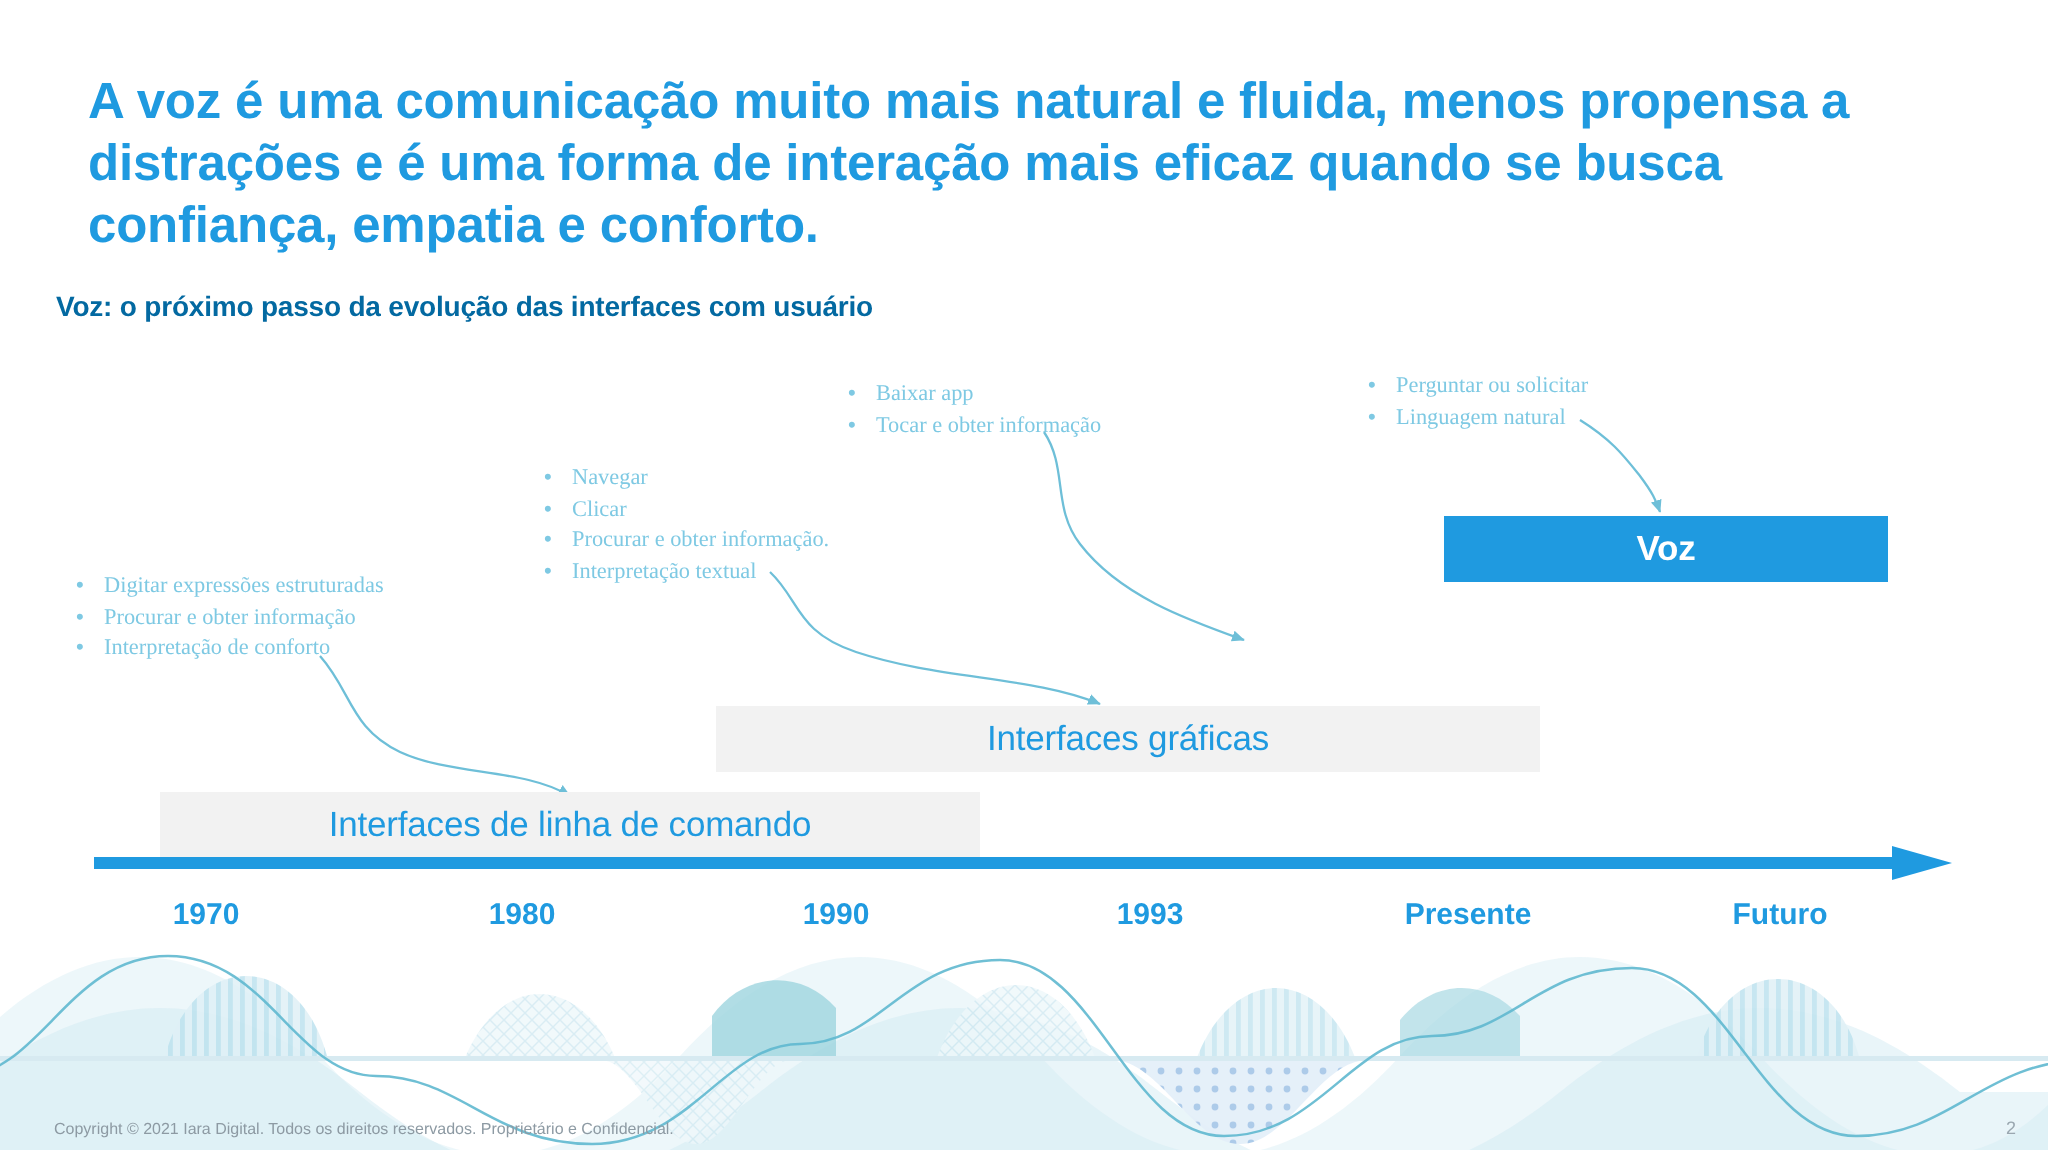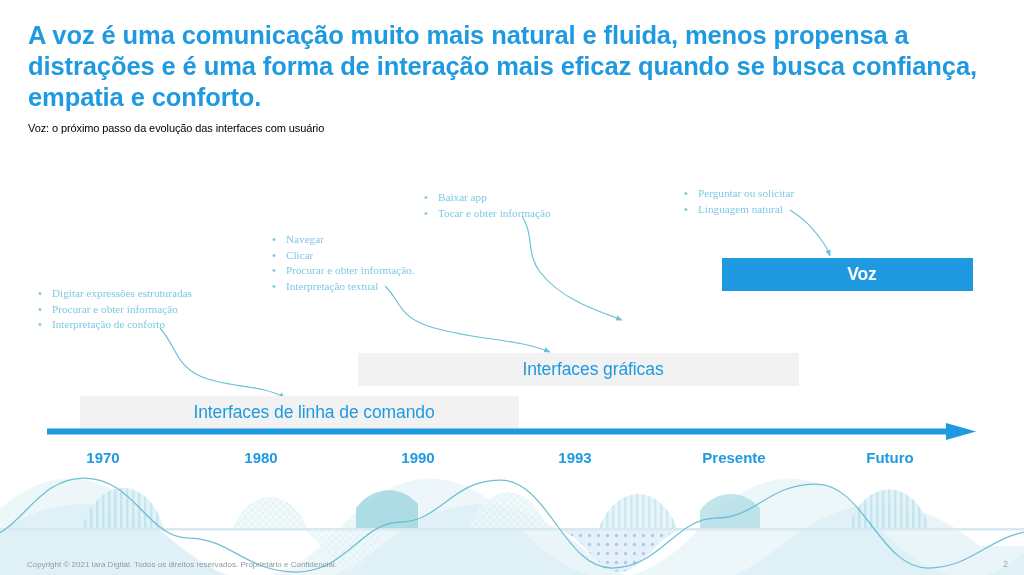--- a/index.html
+++ b/index.html
@@ -24,27 +24,27 @@
     left: 28px;
     top: 20px;
     width: 960px;
   }
   #slide-title {
     font-size: 25.5px;
     line-height: 31px;
     font-weight: bold;
     color: #1f9ae0;
     letter-spacing: -0.1px;
-    margin: 0;
+    margin: 16px;
   }
   #slide-subtitle {
     margin: 9px 0 0 0;
-    font-size: 11px;
-    font-weight: normal;
-    color: #000000;
+    font-size: 14px;
+    font-weight: bold;
+    color: #0369a1;
     letter-spacing: -0.1px;
   }
 
   
   #diagram {
     position: absolute;
     left: 0;
     top: 160px;
     width: 1024px;
     height: 320px;
@@ -90,21 +90,20 @@
   
   .stage-box {
     position: absolute;
     background: #f2f2f2;
     display: flex;
     align-items: center;
     justify-content: center;
     color: #1f9ae0;
     font-size: 17.5px;
     letter-spacing: -0.1px;
-    padding-left: 29px;
   }
   #box-cli {
     left: 80px;  top: 236px;  width: 410px; height: 33px;
   }
   #box-gui {
     left: 358px; top: 193px;  width: 412px; height: 33px;
   }
   #box-touch {
     left: 630px; top: 145px;  width: 322px; height: 33px;
   }

